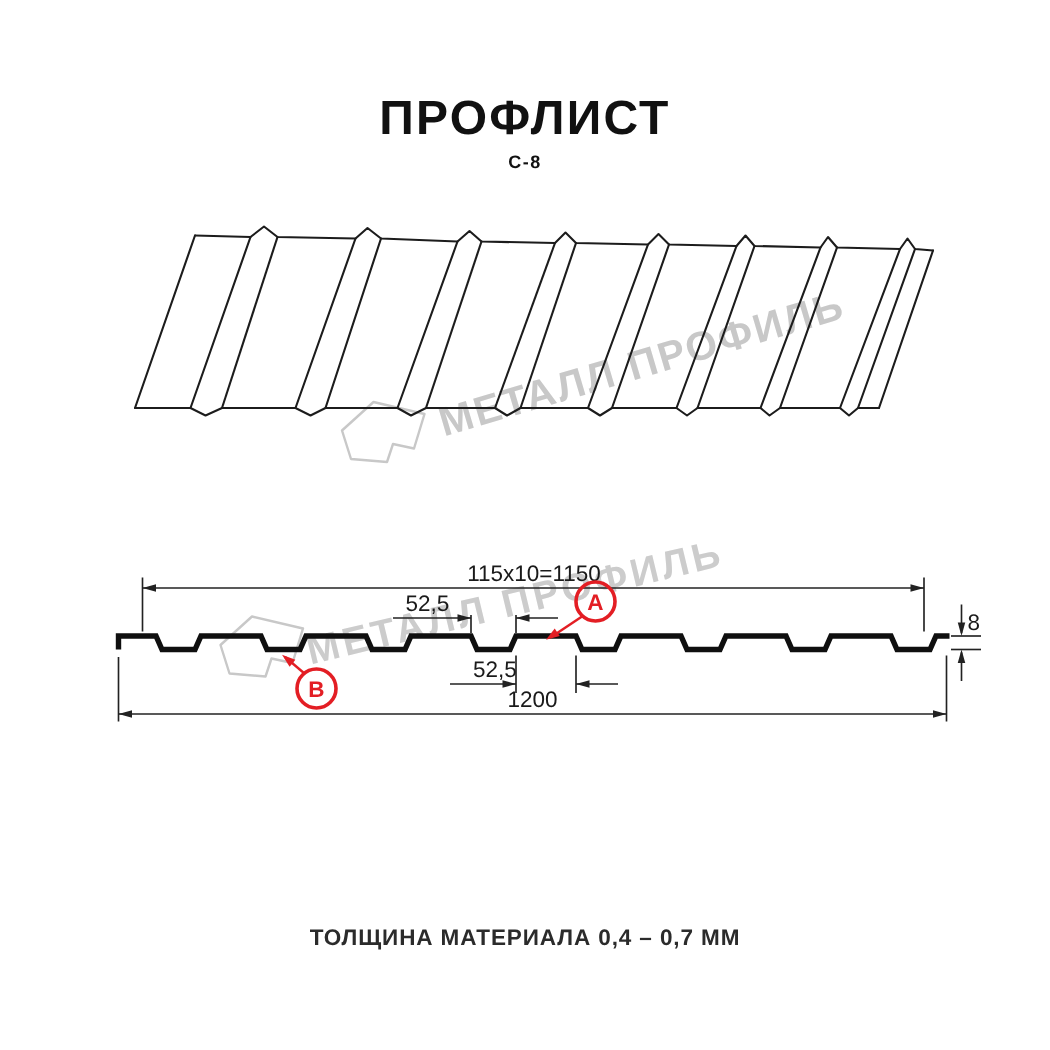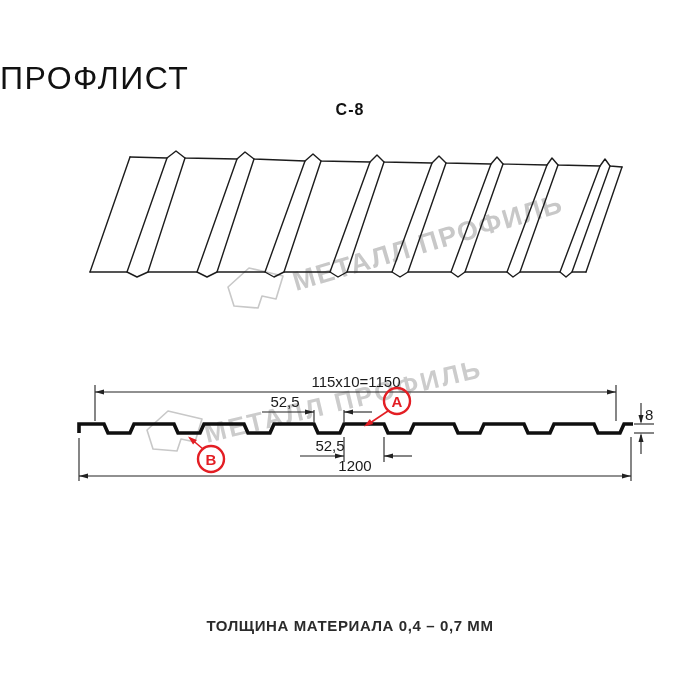--- a/index.html
+++ b/index.html
@@ -1,21 +1,21 @@
 <!DOCTYPE html>
 <html><head>
 <meta charset="utf-8">
 <style>
   html,body{margin:0;padding:0;background:#ffffff;}
   .page{position:relative;width:700px;height:700px;background:#ffffff;overflow:hidden;
         font-family:"Liberation Sans",sans-serif;}
-  .title{position:absolute;top:60px;left:0;width:700px;text-align:left;
-         font-size:32px;font-weight:400;letter-spacing:1.5px;color:#111;}
+  .title{position:absolute;top:60px;left:0;width:700px;text-align:center;
+         font-size:32px;font-weight:700;letter-spacing:1.5px;color:#111;}
   .subtitle{position:absolute;top:101px;left:0;width:700px;text-align:center;
-         font-size:16px;font-weight:700;letter-spacing:1px;color:#111;}
+         font-size:12px;font-weight:700;letter-spacing:1px;color:#111;}
   .footer-note{position:absolute;top:617px;left:0;width:700px;text-align:center;
          font-size:15px;font-weight:700;letter-spacing:0.6px;color:#2b2b2b;}
   svg.drawing{position:absolute;left:0;top:0;width:700px;height:700px;}
   .ln{stroke:#1c1c1c;stroke-width:1.4;fill:none;stroke-linejoin:round;stroke-linecap:round;}
   .profile{stroke:#0f0f0f;stroke-width:3.6;fill:none;stroke-linejoin:miter;}
   .dim{stroke:#222;stroke-width:1.1;fill:none;}
   .dimtext{font-family:"Liberation Sans",sans-serif;font-size:15px;fill:#1a1a1a;}
   .arrow{fill:#222;stroke:none;}
   .wm{stroke:#c8c8c8;stroke-width:1.6;fill:none;stroke-linejoin:round;}
   .wmtext{font-family:"Liberation Sans",sans-serif;font-weight:700;font-size:27px;

